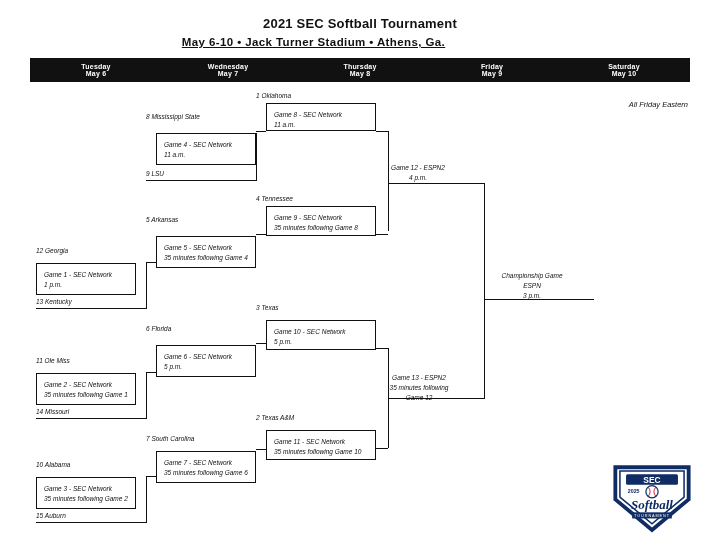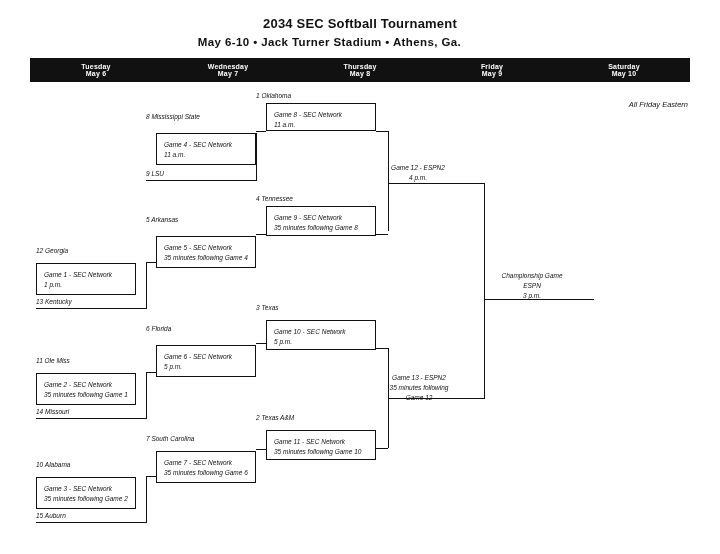--- a/index.html
+++ b/index.html
@@ -9,22 +9,22 @@
     color:#111;overflow:hidden;position:relative;
   }
   .page{position:relative;width:720px;height:554px;}
 
   
   .title{
     position:absolute;left:0;top:16px;width:720px;text-align:center;
     font-size:13px;font-weight:bold;letter-spacing:.2px;
   }
   .subtitle{
-    position:absolute;left:16px;top:36px;width:627px;text-align:center;
-    font-size:11.5px;font-weight:bold;letter-spacing:.4px;
+    position:absolute;left:0;top:36px;width:627px;text-align:center;
+    font-size:11.5px;font-weight:bold;letter-spacing:.4px;text-decoration:underline;
   }
 
   
   .daybar{
     position:absolute;left:30px;top:58px;width:660px;height:24px;
     background:#111;display:flex;align-items:center;
   }
   .daycell{
     flex:1;text-align:center;color:#fff;line-height:1.05;
   }
@@ -57,21 +57,21 @@
   
   .logo{
     position:absolute;right:22px;bottom:18px;width:92px;height:84px;
   }
 </style>
 </head>
 <body>
 
 <div class="page">
 
-  <div class="title">2034 SEC Softball Tournament</div>
+  <div class="title">2021 SEC Softball Tournament</div>
   <div class="subtitle">May 6-10  •  Jack Turner Stadium  •  Athens, Ga.</div>
 
   <div class="daybar">
     <div class="daycell">
       <div class="dow">Tuesday</div>
       <div class="date">May 6</div>
     </div>
     <div class="daycell">
       <div class="dow">Wednesday</div>
       <div class="date">May 7</div>
@@ -211,14 +211,33 @@
   <div class="hline" style="left:388px;top:398px;width:96px;"></div>
   <div class="vline" style="left:484px;top:295px;height:104px;"></div>
 
   <div class="freegame" style="left:472px;top:271px;width:120px;">
     <div>Championship Game</div>
     <div>ESPN</div>
     <div>3 p.m.</div>
   </div>
   <div class="hline" style="left:484px;top:299px;width:110px;"></div>
 
+  <div class="logo">
+    <svg viewBox="0 0 120 110" width="92" height="84" aria-hidden="true">
+
+      <path d="M12 20 L108 20 L108 62 L60 102 L12 62 Z" fill="#ffffff" stroke="#0f2c64" stroke-width="5"></path>
+      <path d="M18 25 L102 25 L102 59 L60 94 L18 59 Z" fill="#ffffff" stroke="#0f2c64" stroke-width="2"></path>
+
+      <rect x="26" y="29" width="68" height="14" rx="2" fill="#0f2c64"></rect>
+      <text x="60" y="40" font-family="'Liberation Sans', sans-serif" font-size="11" font-weight="bold" fill="#ffffff" text-anchor="middle">SEC</text>
+
+      <circle cx="60" cy="52" r="8" fill="#ffffff" stroke="#0f2c64" stroke-width="1.6"></circle>
+      <path d="M55 46 Q60 52 55 58 M65 46 Q60 52 65 58" stroke="#c8102e" stroke-width="1.2" fill="none"></path>
+
+      <text x="36" y="54" font-family="'Liberation Sans', sans-serif" font-size="7" font-weight="bold" fill="#0f2c64" text-anchor="middle">2025</text>
+
+      <text x="60" y="74" font-family="'Liberation Serif', serif" font-size="17" font-style="italic" font-weight="bold" fill="#0f2c64" text-anchor="middle">Softball</text>
+      <rect x="34" y="79" width="52" height="8" fill="#0f2c64"></rect>
+      <text x="60" y="85.5" font-family="'Liberation Sans', sans-serif" font-size="5" letter-spacing="1.2" fill="#ffffff" text-anchor="middle">TOURNAMENT</text>
+    </svg>
+  </div>
 
 </div>
 
 </body></html>

